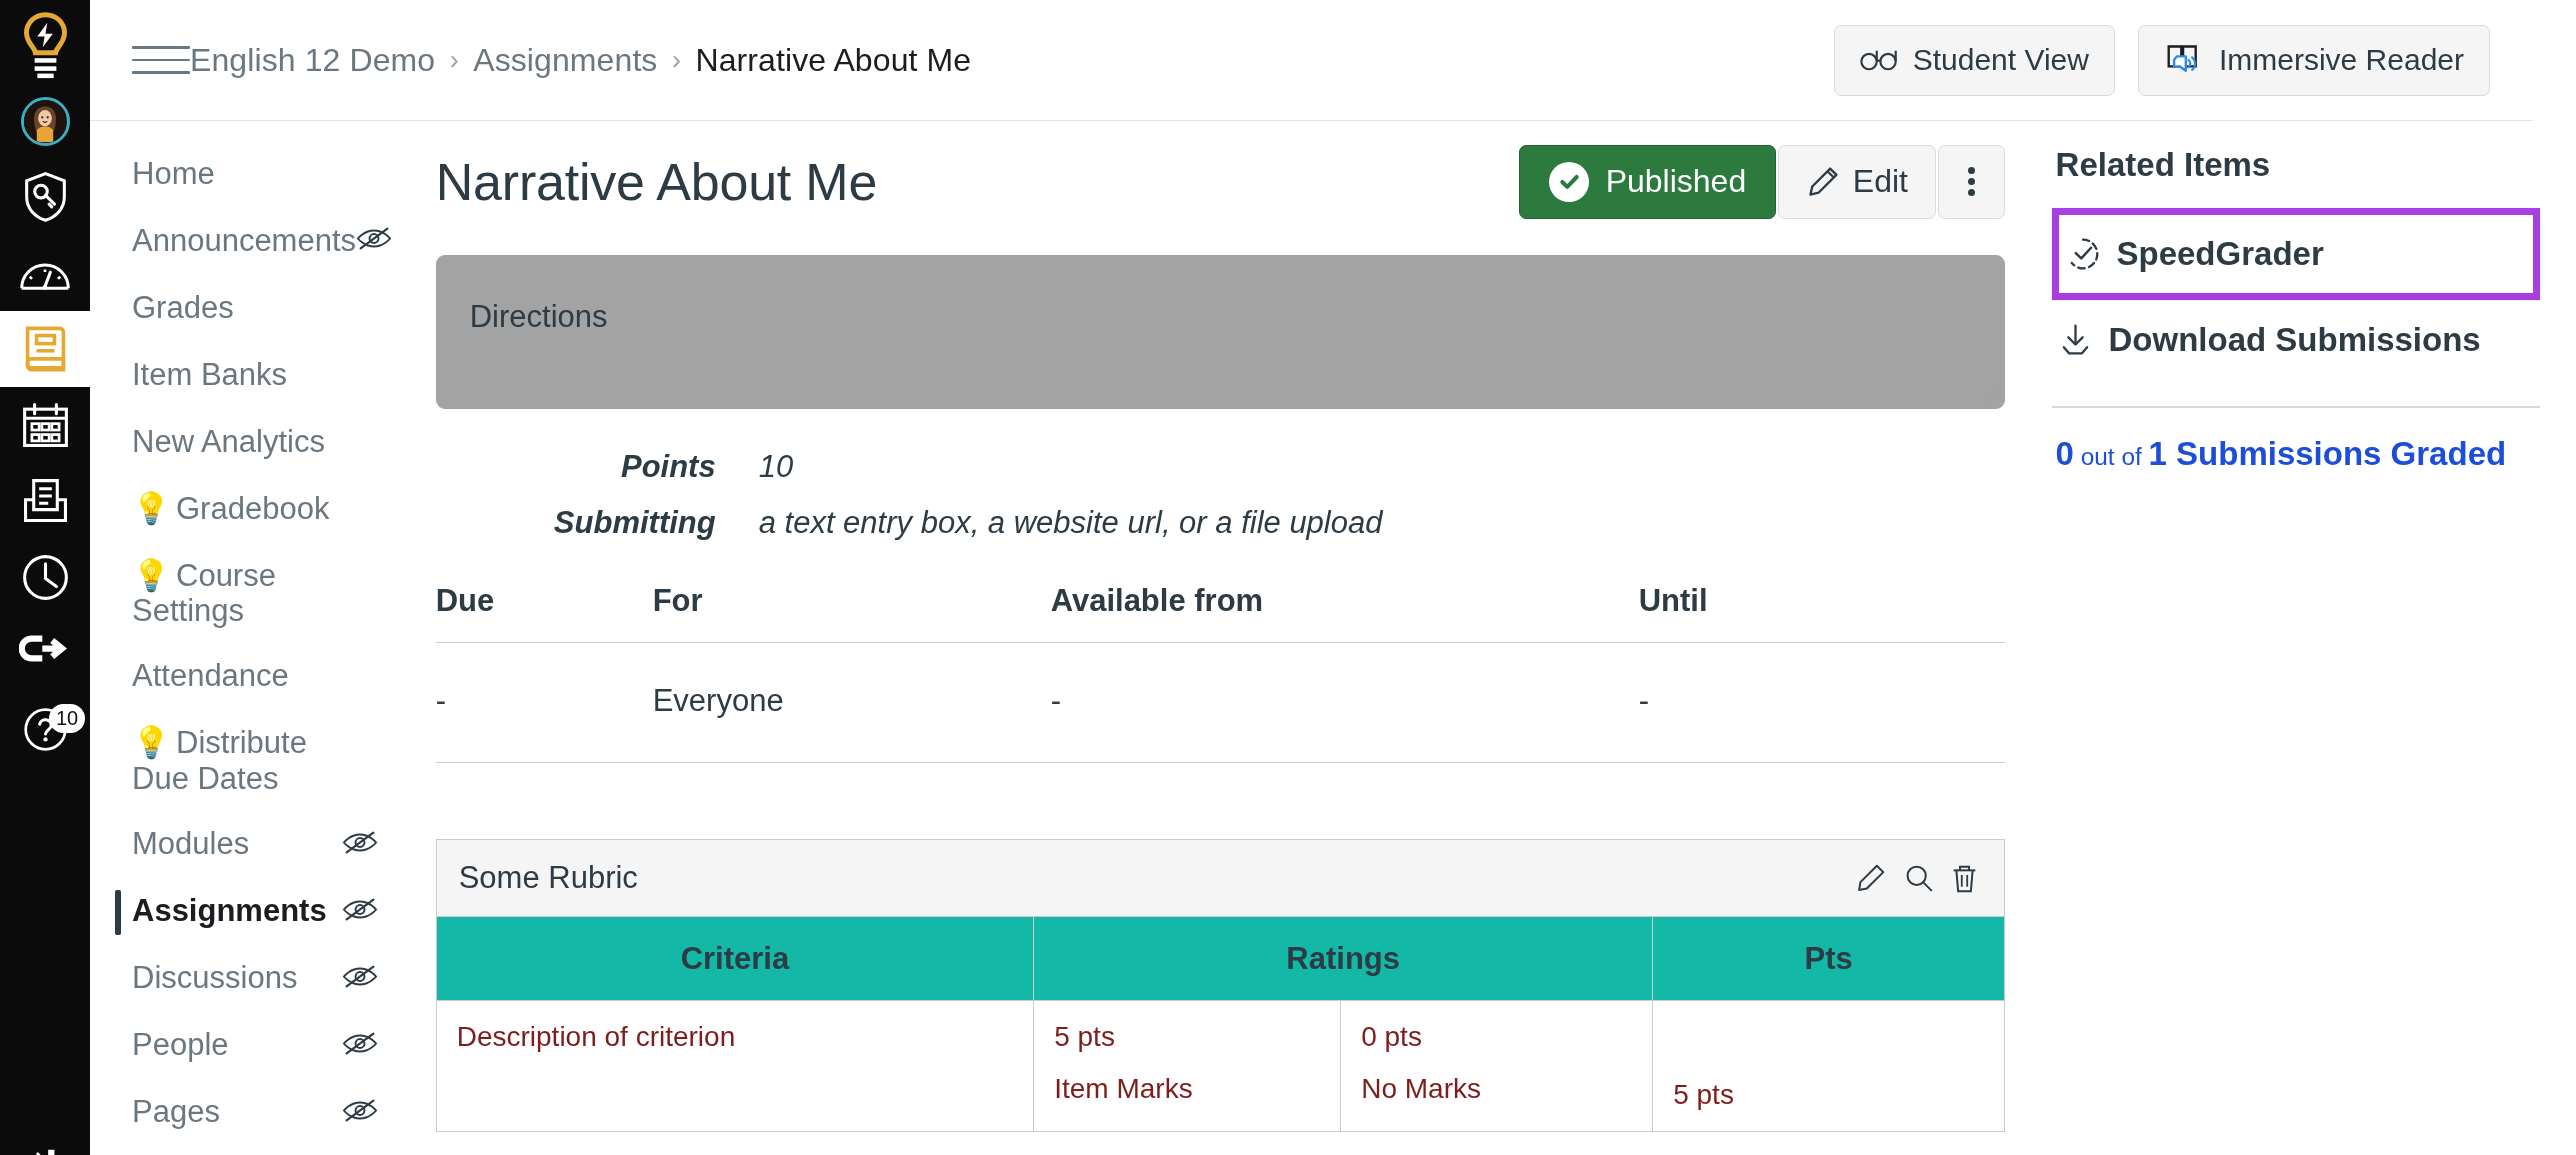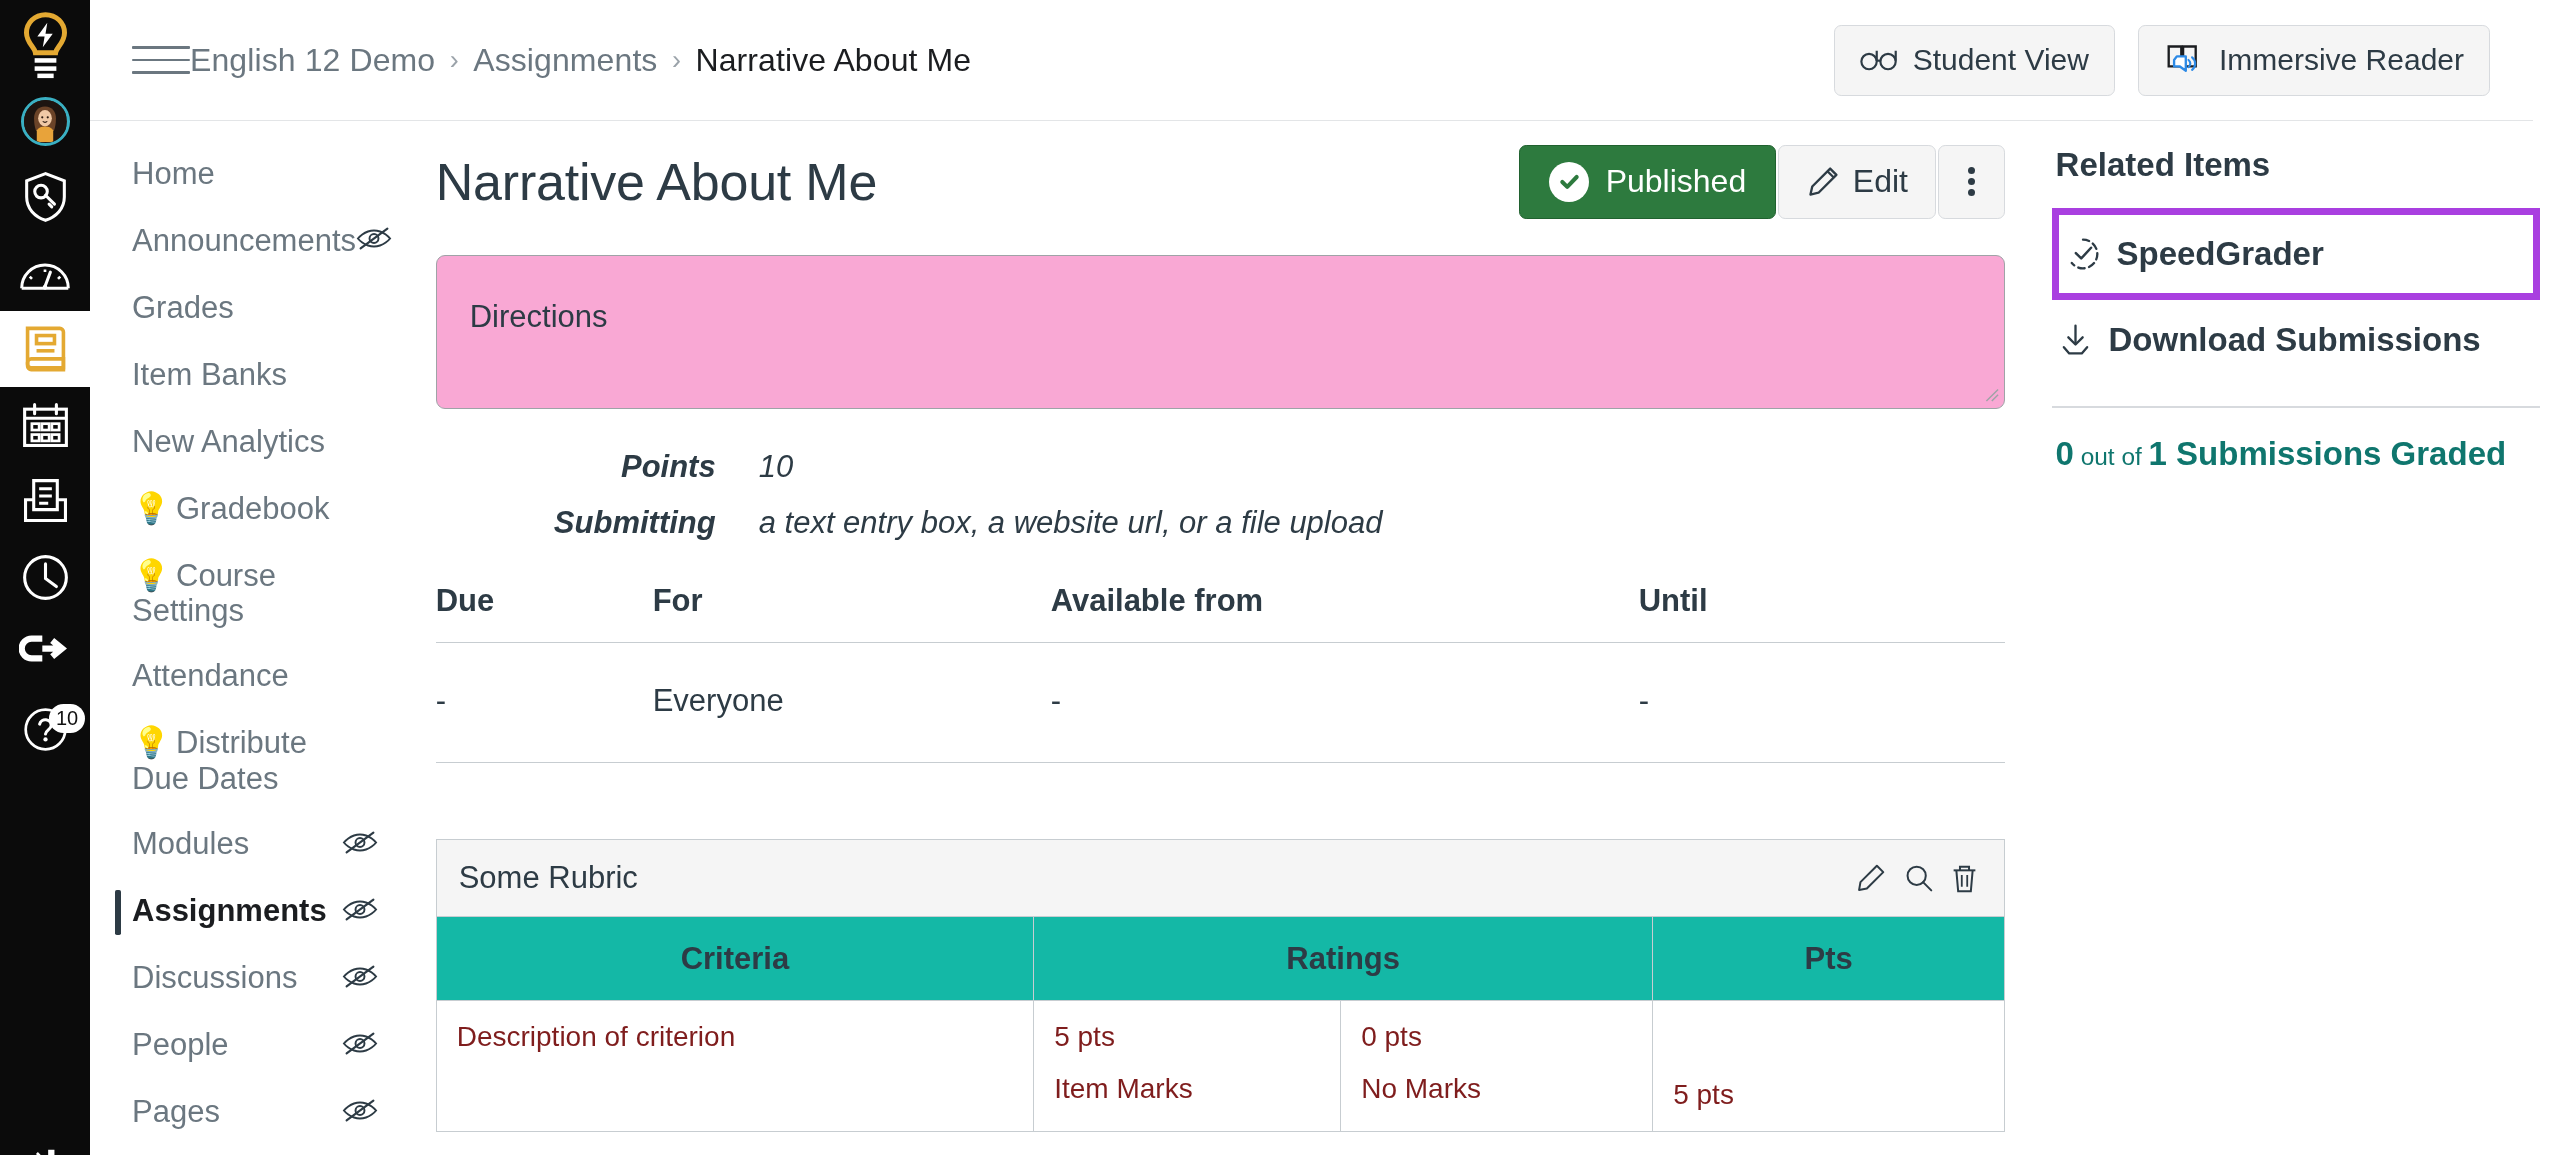--- a/index.html
+++ b/index.html
@@ -106,21 +106,21 @@
   }
   .btn-kebab {
     height: 74px; width: 67px; display:flex; align-items:center; justify-content:center;
     background: #f5f5f5; border: 1.8px solid #d7dade; border-radius: 7.2px; cursor:pointer;
   }
   .kdot { width: 7.2px; height: 7.2px; border-radius: 50%; background:#2d3b45; display:block; margin: 3.6px 0; }
 
   .directions {
     margin: 36px 47px 0 0; height: 154px;
     border: 1.8px solid #9fa3a7; border-radius: 9px;
-    padding: 43px 0 0 33px; position: relative; background: #f9a8d4;
+    padding: 43px 0 0 33px; position: relative; background: #a3a3a3;
   }
   .directions-text { font-size: 31px; color: #2d3b45; }
   .resize-grip { position: absolute; right: 5.4px; bottom: 5.4px; width: 18px; height: 18px; }
 
   .meta { margin-top: 40px; }
   .meta-row { display: flex; align-items: center; margin-bottom: 20px; font-style: italic; }
   .meta-label { width: 280px; text-align: right; font-size: 31px; font-weight: 700; color: #2d3b45; }
   .meta-val { margin-left: 43px; font-size: 31px; color: #2d3b45; }
 
   .due-table { margin: 42px 47px 0 0; width: calc(100% - 47px); border-collapse: collapse; }
@@ -165,21 +165,21 @@
   .rel-title { font-size: 33px; font-weight: 700; color: #2d3b45; padding-left: 3.6px; }
   .rel-hr { height: 1.8px; background: #d7dade; margin: 23.5px 0 0 0; }
   .rel-item {
     display: flex; align-items: center; gap: 16.3px;
     padding: 23.5px 9px 23.5px 7.2px; font-size: 33px; font-weight: 700;
     color: #2d3b45; cursor: pointer; text-align: center;
   }
   .rel-item.highlight {
     border: 7.2px solid #a93fe0; margin: -1.8px 0; padding: 20px 9px 20px 7.2px;
   }
-  .rel-count { padding: 27px 5.4px 0 3.6px; font-size: 33px; color: #0f766e; font-weight: 700; }
+  .rel-count { padding: 27px 5.4px 0 3.6px; font-size: 33px; color: #1d4ed8; font-weight: 700; }
   .rel-count .small { font-size: 24.4px; font-weight: 400; }
 </style>
 </head>
 <body>
 
 <div class="app">
 
   <nav class="globalnav">
 
     <div class="gn-item">

